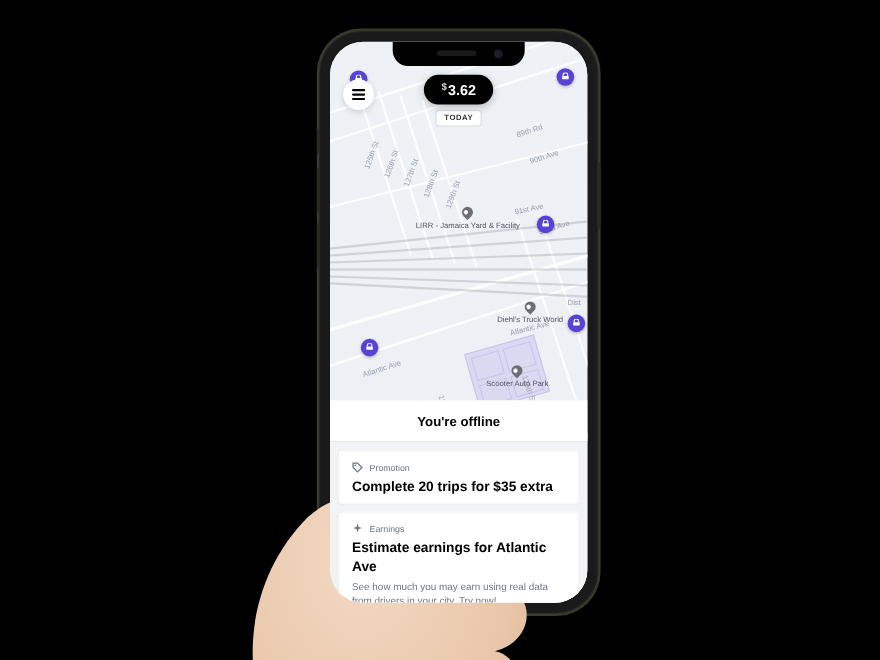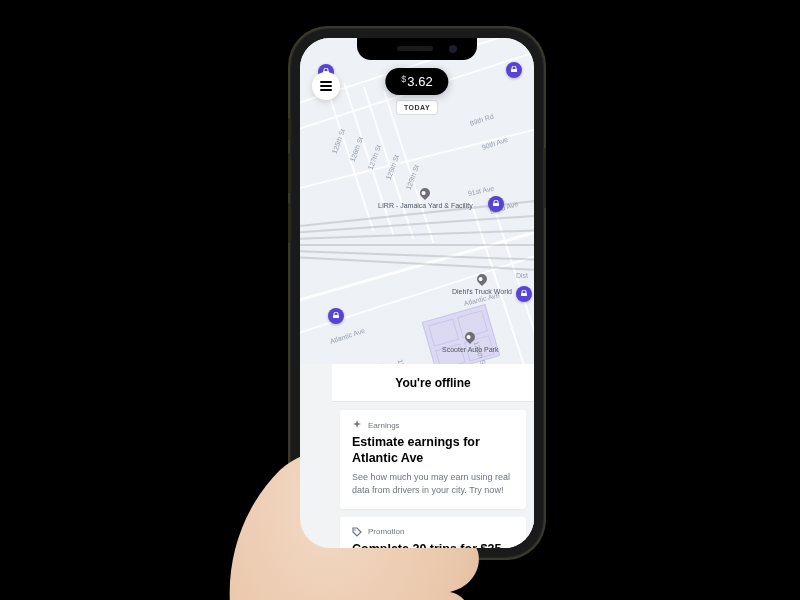--- a/index.html
+++ b/index.html
@@ -72,21 +72,21 @@
   }
   .menu-btn .bars, .menu-btn .bars::before, .menu-btn .bars::after {
     content: ""; display: block; width: 12px; height: 1.5px; background: #000; border-radius: 1px;
   }
   .menu-btn .bars::before { position: relative; top: -4px; }
   .menu-btn .bars::after { position: relative; top: 2.5px; }
 
   .earn-pill {
     position: absolute; top: 30px; left: 50%; transform: translateX(-50%);
     background: #000; color: #fff; border-radius: 20px;
-    padding: 6px 16px; font-size: 13px; font-weight: 400; z-index: 40;
+    padding: 6px 16px; font-size: 13px; font-weight: 700; z-index: 40;
     box-shadow: 0 2px 8px rgba(0,0,0,0.25);
   }
   .earn-pill .cur { font-size: 9px; opacity: 0.8; vertical-align: top; margin-right: 1px; }
 
   .today-chip {
     position: absolute; top: 62px; left: 50%; transform: translateX(-50%);
     background: #fff; border: 1px solid #d8dbe0; border-radius: 3px;
     font-size: 7px; font-weight: 600; letter-spacing: 0.5px; color: #333;
     padding: 3px 7px; z-index: 39;
   }
@@ -98,21 +98,21 @@
     display: flex; align-items: center; justify-content: center;
     font-size: 15px; font-weight: 700; letter-spacing: 0.5px;
     box-shadow: 0 6px 16px rgba(31,191,117,0.4), inset 0 0 0 3px rgba(255,255,255,0.15);
     z-index: 35;
   }
 
   
   .sheet {
     position: absolute; left: 0; right: 0; bottom: 0; top: 326px;
     background: #f2f3f5; z-index: 30;
-    display: flex; flex-direction: column; padding-left: 32px;
+    display: flex; flex-direction: column;
   }
   .status-bar {
     background: #fff; padding: 12px 0 11px; text-align: center;
     font-size: 12px; font-weight: 600; color: #000;
     border-bottom: 1px solid #e5e6ea;
   }
   .cards { flex: 1; padding: 8px 8px 0; display: flex; flex-direction: column; gap: 8px; overflow: hidden; }
   .card { background: #fff; border-radius: 3px; padding: 10px 12px 12px; box-shadow: 0 1px 2px rgba(0,0,0,0.04); }
   .card .eyebrow { display: flex; align-items: center; gap: 6px; font-size: 8px; color: #6f7682; font-weight: 500; margin-bottom: 4px; }
   .card .eyebrow .ic { width: 10px; height: 10px; display: inline-flex; align-items: center; justify-content: center; }
@@ -247,43 +247,43 @@
       <div class="earn-pill">
         <span class="cur">$</span><span>3.62</span>
       </div>
 
       <div class="today-chip">TODAY</div>
 
 
       <div class="sheet">
         <div class="status-bar">You're offline</div>
         <div class="cards">
-          <div class="card">
-            <div class="eyebrow">
-              <span class="ic">
-                <svg width="10" height="10" viewBox="0 0 10 10">
-                    <path d="M5 0l1 3 3 1-3 1-1 3-1-3-3-1 3-1z" fill="#6f7682"></path>
-                  </svg>
-              </span>
-              <span>Earnings</span>
-            </div>
-            <h3>Estimate earnings for Atlantic Ave</h3>
-            <p>See how much you may earn using real data from drivers in your city. Try now!</p>
-          </div>
           <div class="card clip">
             <div class="eyebrow">
               <span class="ic">
                 <svg width="10" height="10" viewBox="0 0 10 10">
                     <path d="M1 1h4l4 4-4 4-4-4z" fill="none" stroke="#6f7682" stroke-width="1.2"></path>
                     <circle cx="3" cy="3" r="0.8" fill="#6f7682"></circle>
                   </svg>
               </span>
               <span>Promotion</span>
             </div>
             <h3>Complete 20 trips for $35 extra</h3>
 
           </div>
+          <div class="card">
+            <div class="eyebrow">
+              <span class="ic">
+                <svg width="10" height="10" viewBox="0 0 10 10">
+                    <path d="M5 0l1 3 3 1-3 1-1 3-1-3-3-1 3-1z" fill="#6f7682"></path>
+                  </svg>
+              </span>
+              <span>Earnings</span>
+            </div>
+            <h3>Estimate earnings for Atlantic Ave</h3>
+            <p>See how much you may earn using real data from drivers in your city. Try now!</p>
+          </div>
         </div>
       </div>
 
     </div>
   </div>
 </div>
 
 </body></html>

